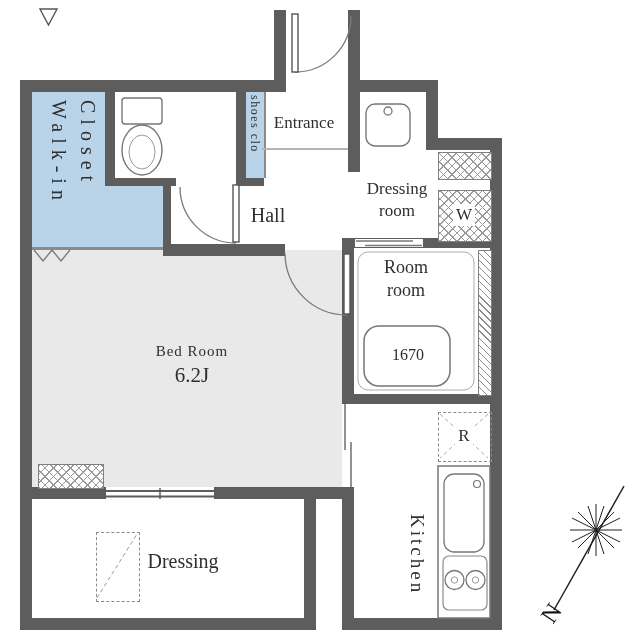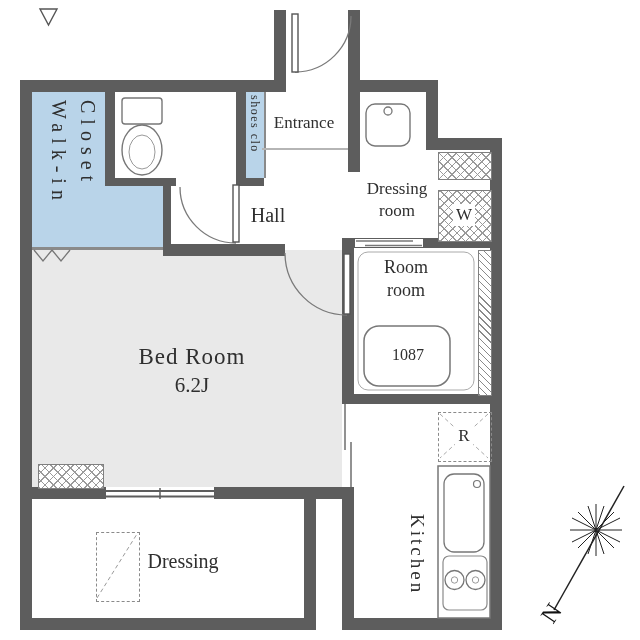--- a/index.html
+++ b/index.html
@@ -181,24 +181,24 @@
 
   <div class="lbl" style="left:438px;top:190px;width:52px;height:50px;font-size:17px;display:flex;align-items:center;justify-content:center;">
     <span class="sym">W</span>
   </div>
 
   <div class="lbl" style="left:364px;top:256px;width:84px;font-size:18px;">
     <div>Room</div>
     <div>room</div>
   </div>
 
-  <div class="lbl" style="left:366px;top:345px;width:84px;font-size:16px;">1087</div>
+  <div class="lbl" style="left:366px;top:345px;width:84px;font-size:16px;">1670</div>
 
   <div class="lbl" style="left:92px;top:342px;width:200px;">
-    <div style="font-size:23px;letter-spacing:1px;">Bed Room</div>
+    <div style="font-size:15px;letter-spacing:1px;">Bed Room</div>
     <div style="font-size:21px;">6.2J</div>
   </div>
 
   <div class="lbl" style="left:438px;top:412px;width:52px;height:48px;font-size:17px;display:flex;align-items:center;justify-content:center;">
     <span class="sym">R</span>
   </div>
 
   <div class="lbl" style="left:130px;top:548px;width:106px;font-size:20px;">Dressing</div>
 
   <div class="vtext" style="left:406px;top:514px;width:32px;height:106px;font-size:19px;letter-spacing:3px;">Kitchen</div>

